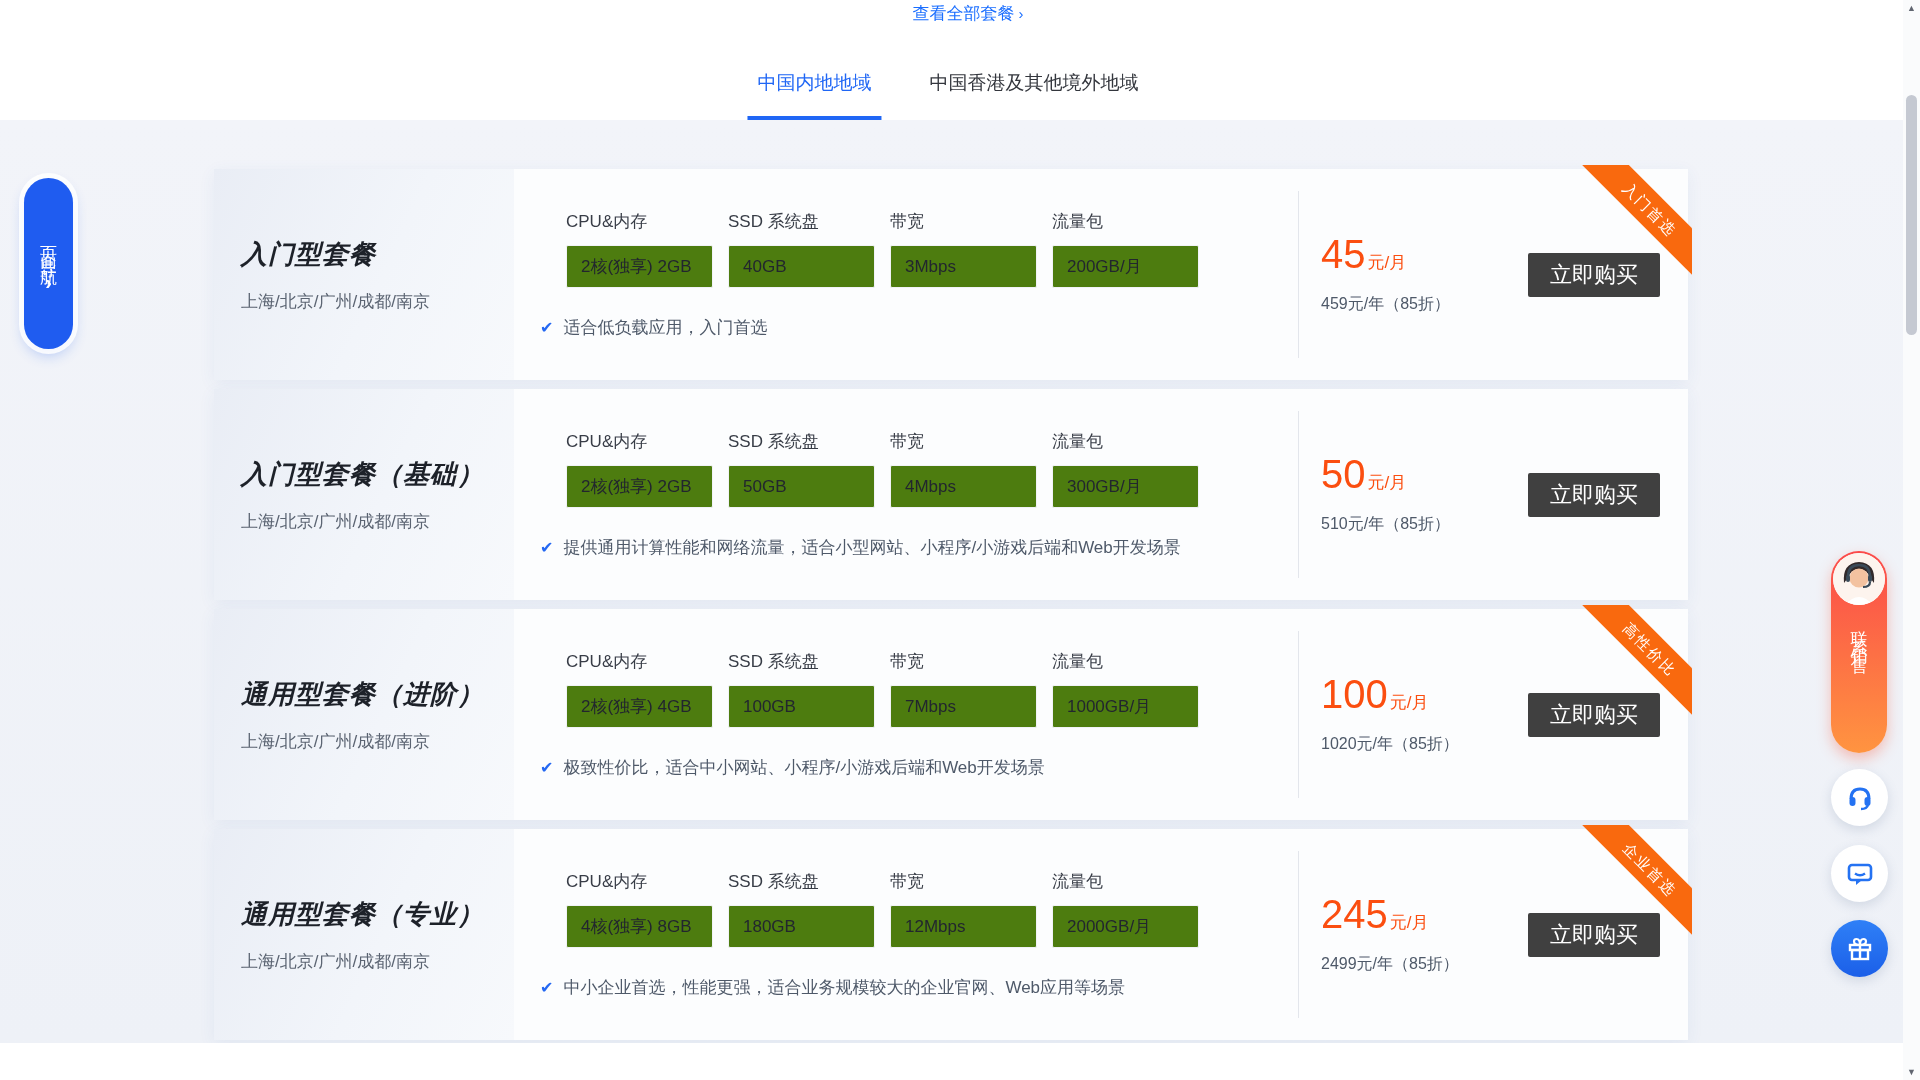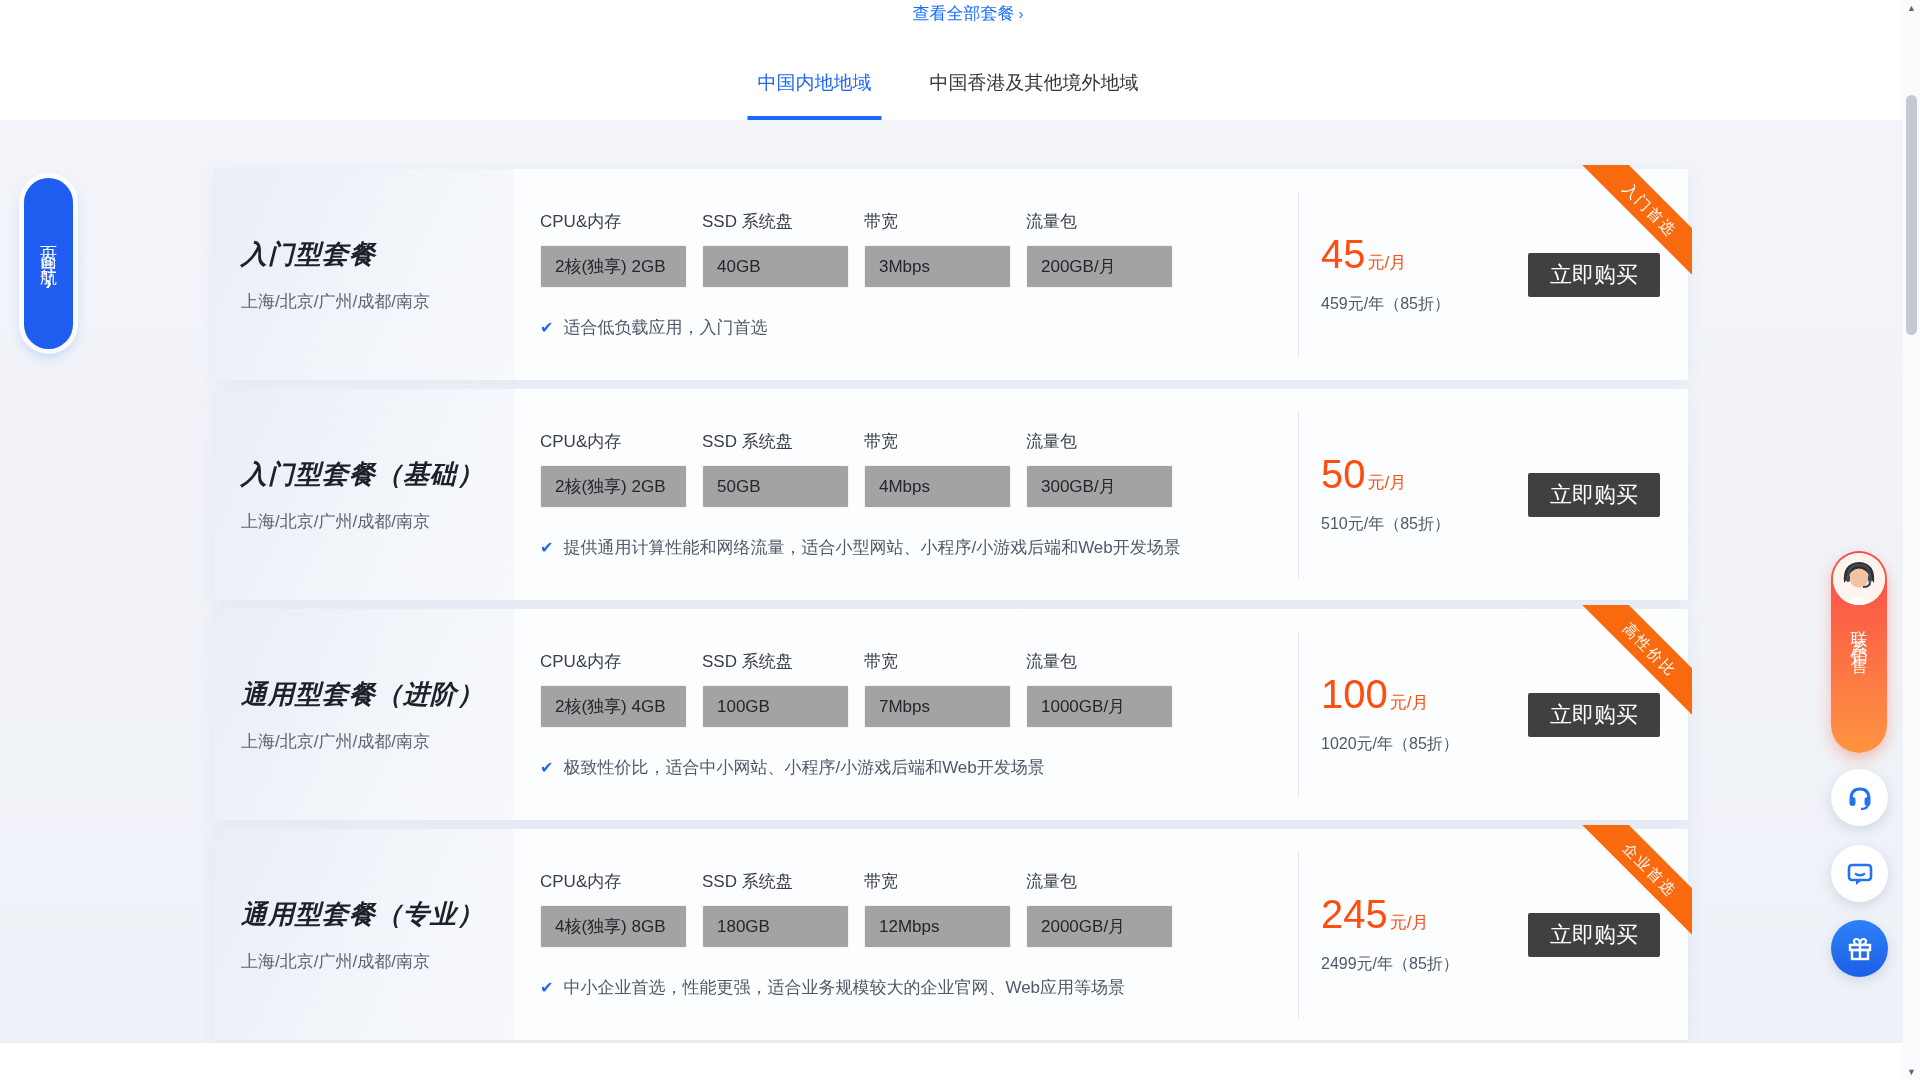--- a/index.html
+++ b/index.html
@@ -22,24 +22,24 @@
   .cards { position:absolute; top:49px; left:214px; width:1474px; }
   .card { position:relative; width:1474px; height:211px; margin-bottom:9px;
     background:#fcfdfe; box-shadow:0 4px 16px rgba(56,96,165,0.07); display:flex; }
   .card-left { width:300px; height:100%; padding-left:27px;
     background:linear-gradient(115deg,#e9edf5 0%,#f2f5fa 55%,#f7f9fc 100%);
     display:flex; flex-direction:column; justify-content:center; }
   .plan-name { font-size:26px; font-weight:600; color:#1d2129; letter-spacing:1px;font-style:italic; }
   .plan-regions { font-size:17px; color:#5b6472; margin-top:18px; }
 
   .card-mid { flex:1; padding:41px 0 0 26px; }
-  .spec-grid { display:flex; gap:15px; }
+  .spec-grid { display:flex; gap:15px;margin-left:26px; }
   .spec-col { width:147px; }
   .spec-label { font-size:17px; color:#383d47; margin-bottom:12px; white-space:nowrap; }
-  .spec-box { width:147px; height:43px; background:#a3a3a3; border:1px solid #f1f3f7;
+  .spec-box { width:147px; height:43px; background:#4d7c0f; border:1px solid #f1f3f7;
     border-radius:2px; font-size:17px; color:#22262e; line-height:41px; padding-left:14px; white-space:nowrap; }
   .check-row { margin-top:28px; display:flex; align-items:center; font-size:17px; color:#4e5969; }
   .check-glyph { color:#2468f2; font-size:16px; margin-right:10px; }
 
   .v-divider { position:absolute; left:1084px; top:22px; bottom:22px; width:1px; background:#e3e6ec; }
 
   .card-right { position:absolute; left:1084px; top:0; width:390px; height:100%;
     display:flex; align-items:center; justify-content:space-between; padding:0 28px 0 23px; }
   .price-line { color:#fb4e10; white-space:nowrap; }
   .price-num { font-size:40px; font-weight:400; line-height:1; }

